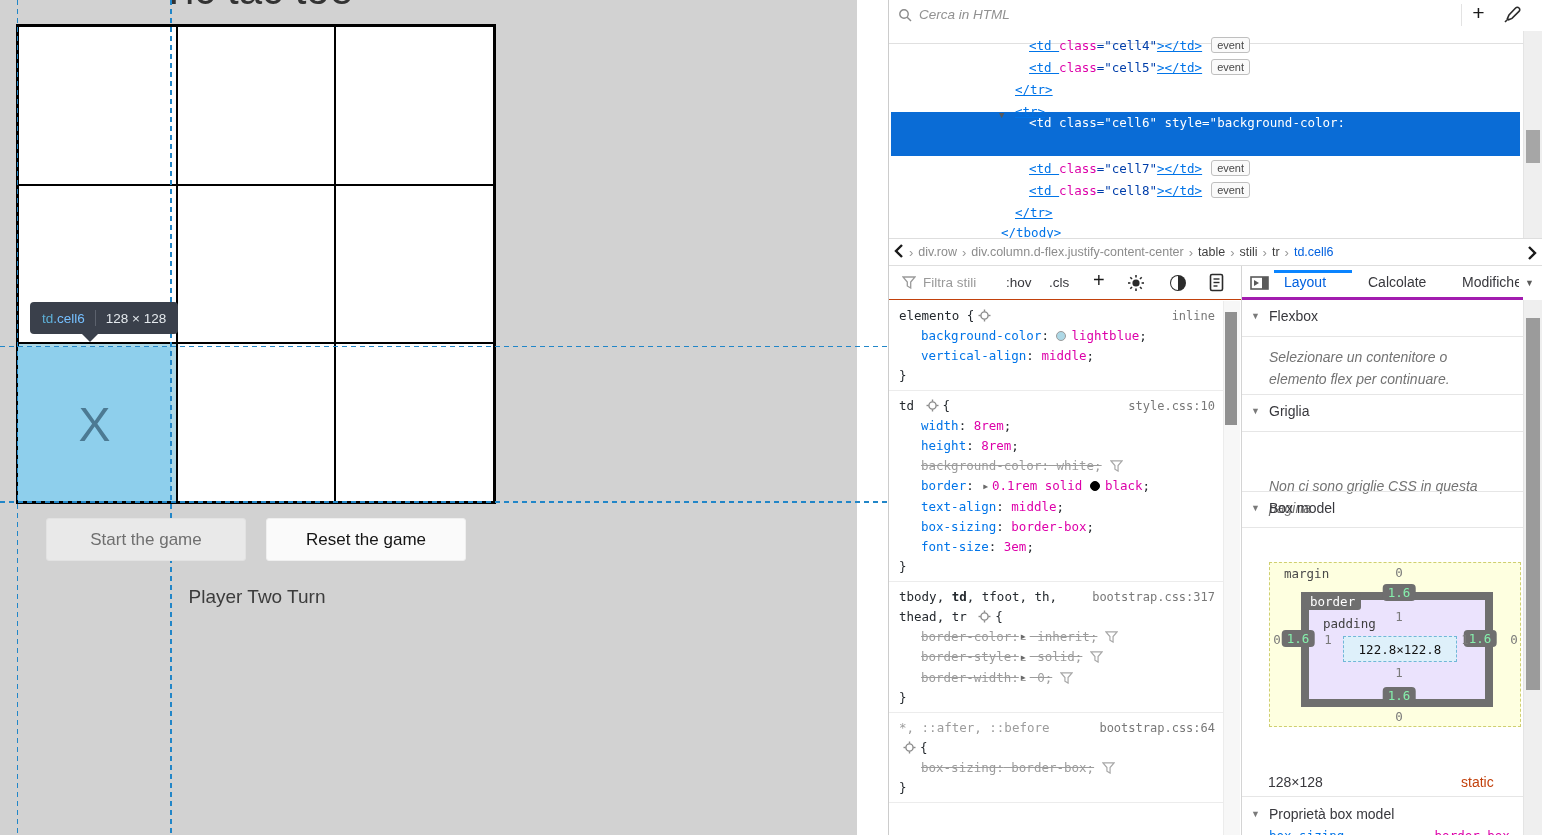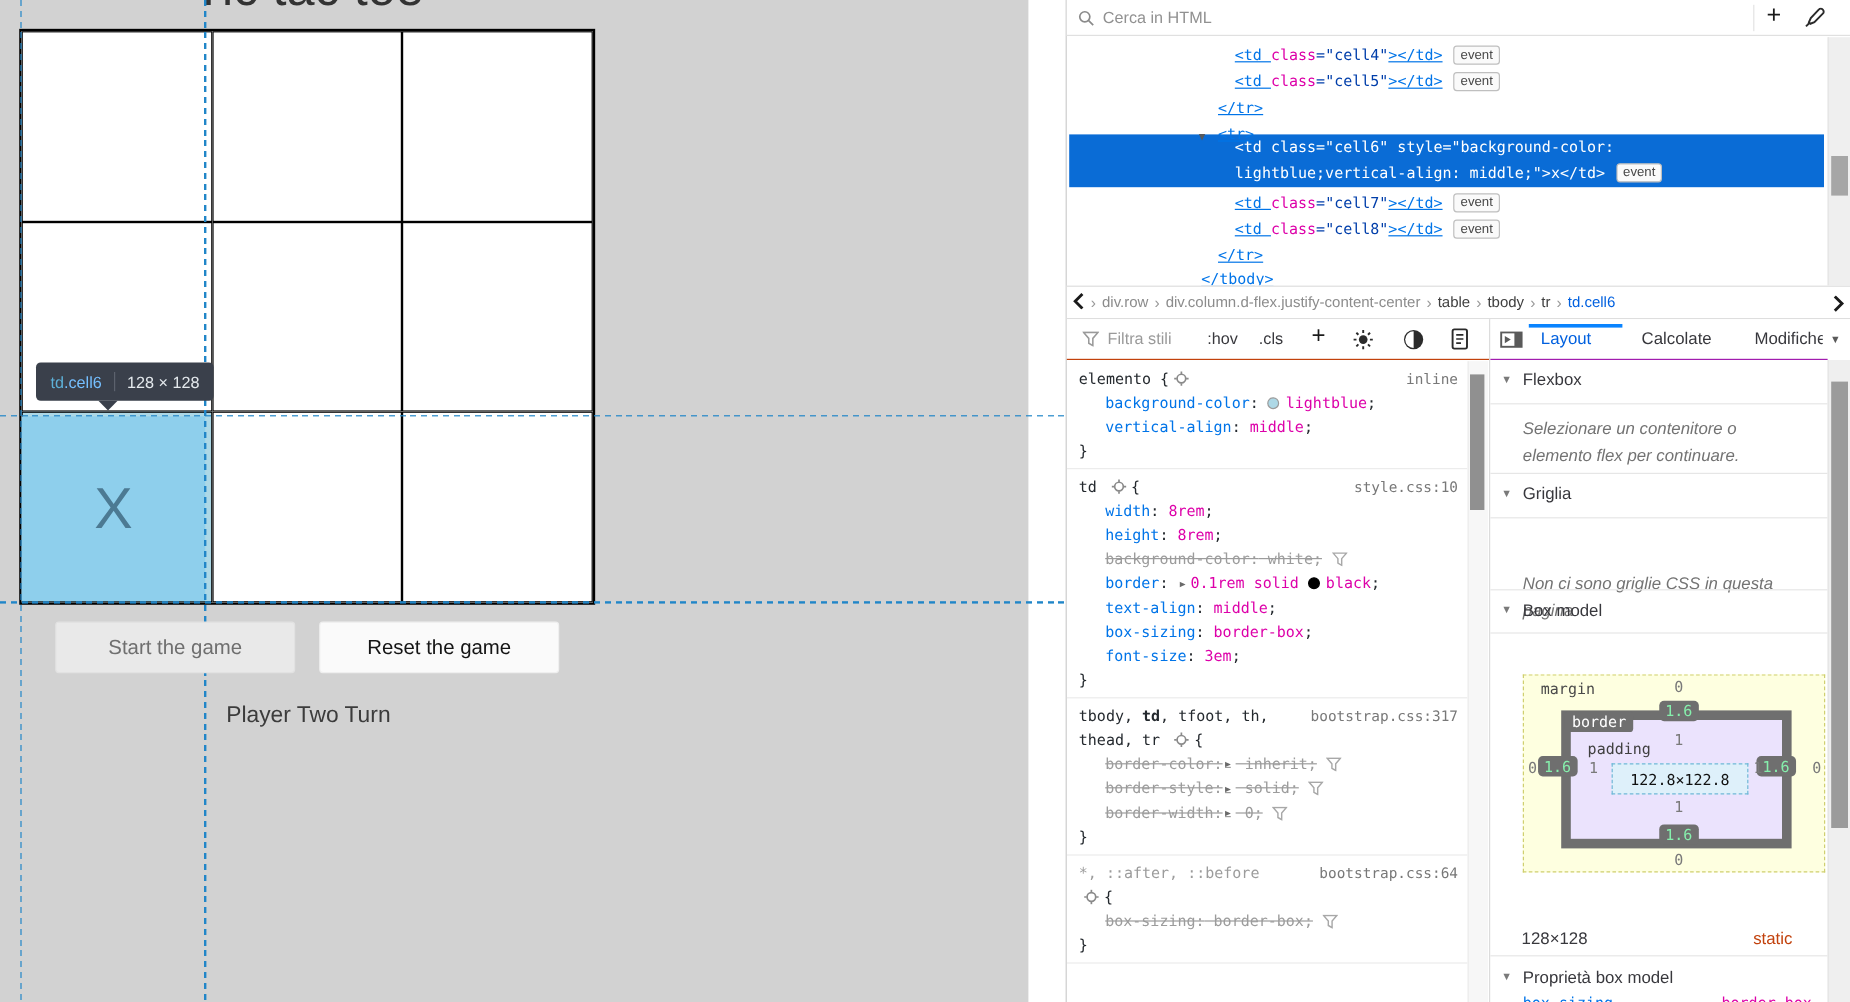--- a/index.html
+++ b/index.html
@@ -36,22 +36,22 @@
   .btn { position:absolute; top:518px; height:43px; width:200px; border-radius:3px;
          font-size:17px; display:flex; align-items:center; justify-content:center; }
   .btn-start { left:46px; background:#e9e9e9; border:1px solid #e2e2e2; color:#6f6f6f; }
   .btn-reset { left:266px; background:#fafafa; border:1px solid #efefef; color:#151515; }
   .status { position:absolute; left:0; top:586px; width:514px; text-align:center;
             font-size:19px; color:#3c3c3c; }
 
   
   .dev { position:absolute; left:888px; top:0; width:654px; height:835px; background:#fff;
          border-left:1px solid #ccc; font-size:13px; color:#38383d; }
-  .dev-search { position:absolute; left:0; top:0; width:654px; height:30px; background:#fff;
-                border-bottom:1px solid #e0e0e0; }
+  .dev-search { position:absolute; left:0; top:0; width:654px; height:44px; background:#fff;
+                border-bottom:1px solid #e0e0e0;font-style:italic; }
   .dev-search .ph { position:absolute; left:30px; top:7px; color:#919191; font-size:13.5px; }
   .icon { display:inline-block; vertical-align:middle; }
   .abs { position:absolute; }
 
   .markup { position:absolute; left:0; top:31px; width:634px; height:207px; overflow:hidden;
             font-family:"DejaVu Sans Mono",monospace; font-size:12.5px; }
   .mline { position:absolute; white-space:pre; line-height:18px; }
   .tok-tag { color:#0074e8;text-decoration:underline; } .tok-attr { color:#dd00a9; } .tok-val { color:#003eaa; }
   .tok-w { color:#fff; }
   .selblock { position:absolute; background:#0a6cd6; }
@@ -86,21 +86,21 @@
   .selb { font-weight:bold; }
   .arrow { font-size:8px; color:#6a6a6a; margin:0 4px 0 2px; vertical-align:1.5px; }
   .swatch { display:inline-block; width:10px; height:10px; border-radius:50%;
             border:1px solid #9b9b9b; vertical-align:-1px; margin-right:5px; }
   .inh-header { background:#f3f3f3; border-bottom:1px solid #e6e6e6; padding:4px 10px;
                 font-family:"Liberation Sans",sans-serif; font-size:13.5px; color:#1a1a1a; }
 
   .vsep { position:absolute; left:352px; top:266px; width:1px; height:569px; background:#d4d4d4; }
 
   .side { position:absolute; left:353px; top:266px; width:301px; height:569px; background:#fff; }
-  .tabbar { position:absolute; left:0; top:0; width:281px; height:34px; border-bottom:1px solid #a21caf; }
+  .tabbar { position:absolute; left:0; top:0; width:281px; height:34px; border-bottom:3px solid #a21caf; }
   .tab { position:absolute; top:8px; font-size:14px; color:#38383d; white-space:nowrap; }
   .tab.active { color:#0060df; }
   .tab-accent { position:absolute; top:0; height:3px; }
   .sec-header { position:absolute; left:0; width:281px; border-bottom:1px solid #e6e6e6;
                 font-size:14px; color:#38383d; }
   .sec-header .tri { position:absolute; left:9px; top:11px; font-size:9px; color:#7a7a7a; }
   .sec-header .lbl { position:absolute; left:27px; top:8px; }
   .sec-note { position:absolute; left:27px; width:218px; font-size:14px; font-style:italic;
               color:#737373; line-height:22px; }
   .sec-border { position:absolute; left:0; width:281px; border-bottom:1px solid #e6e6e6; }
@@ -177,41 +177,40 @@
         </svg>
     </div>
 
     <div class="markup" id="markup">
         <div class="selblock" style="top: 81px; left: 2px; width: 629px; height: 44px;"></div>
         <div class="mline" style="top: 6px; left: 140px;"><span class="tok-tag">&lt;td </span><span class="tok-attr">class</span><span class="tok-val">="cell4"</span><span class="tok-tag">&gt;&lt;/td&gt;</span><span class="ebadge">event</span></div>
         <div class="mline" style="top: 28px; left: 140px;"><span class="tok-tag">&lt;td </span><span class="tok-attr">class</span><span class="tok-val">="cell5"</span><span class="tok-tag">&gt;&lt;/td&gt;</span><span class="ebadge">event</span></div>
         <div class="mline" style="top: 50px; left: 126px;"><span class="tok-tag">&lt;/tr&gt;</span></div>
         <div class="mline" style="top: 72px; left: 126px;"><span class="mcaret">▼</span><span class="tok-tag">&lt;tr&gt;</span></div>
         <div class="mline selline" style="top: 83px; left: 140px;"><span class="tok-w">&lt;td class="cell6" style="background-color:</span></div>
-        <div class="mline selline" style="top: 104px; left: 140px;"><span class="tok-w">lightblue;vertical-align: middle;"&gt;x&lt;/td&gt;</span><span class="ebadge">event</span></div>
         <div class="mline" style="top: 129px; left: 140px;"><span class="tok-tag">&lt;td </span><span class="tok-attr">class</span><span class="tok-val">="cell7"</span><span class="tok-tag">&gt;&lt;/td&gt;</span><span class="ebadge">event</span></div>
         <div class="mline" style="top: 151px; left: 140px;"><span class="tok-tag">&lt;td </span><span class="tok-attr">class</span><span class="tok-val">="cell8"</span><span class="tok-tag">&gt;&lt;/td&gt;</span><span class="ebadge">event</span></div>
         <div class="mline" style="top: 173px; left: 126px;"><span class="tok-tag">&lt;/tr&gt;</span></div>
         <div class="mline" style="top: 193px; left: 112px;"><span class="tok-tag">&lt;/tbody&gt;</span></div>
       </div>
     <div class="scroll-track" style="left:634px;top:31px;width:20px;height:207px;"></div>
     <div class="scroll-thumb" style="left:637px;top:130px;width:14px;height:33px;"></div>
 
     <div class="breadcrumb" id="breadcrumb">
         <span class="bc-nav"><svg width="10" height="14" viewBox="0 0 10 14">
             <polyline points="8,1 2,7 8,13" fill="none" stroke="#1a1a1a" stroke-width="2.4"></polyline>
           </svg></span>
         <span class="bc-sep">›</span>
         <span class="bc-dim">div.row</span>
         <span class="bc-sep">›</span>
         <span class="bc-dim">div.column.d-flex.justify-content-center</span>
         <span class="bc-sep">›</span>
         <span class="bc-plain">table</span>
         <span class="bc-sep">›</span>
-        <span class="bc-plain">tbody</span>
+        <span class="bc-plain">stili</span>
         <span class="bc-sep">›</span>
         <span class="bc-plain">tr</span>
         <span class="bc-sep">›</span>
         <span class="bc-active">td.cell6</span>
         <span class="bc-nav" style="position: absolute; right: 6px; top: 7px;"><svg width="10" height="14" viewBox="0 0 10 14">
             <polyline points="2,1 8,7 2,13" fill="none" stroke="#1a1a1a" stroke-width="2.4"></polyline>
           </svg></span>
       </div>
 
     <div class="styles-toolbar">

